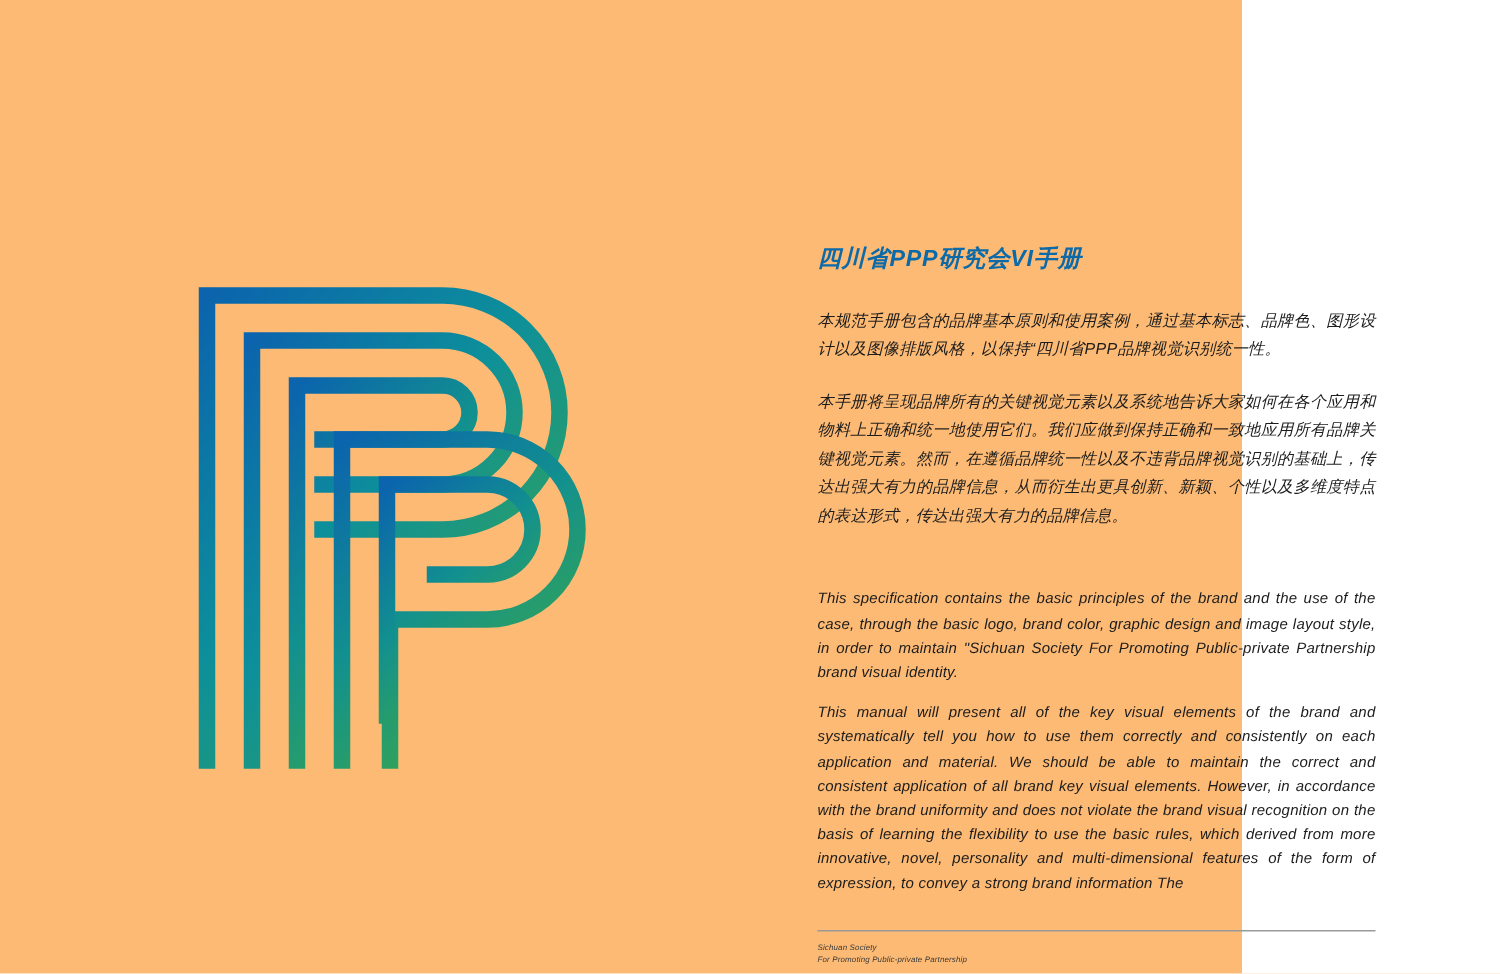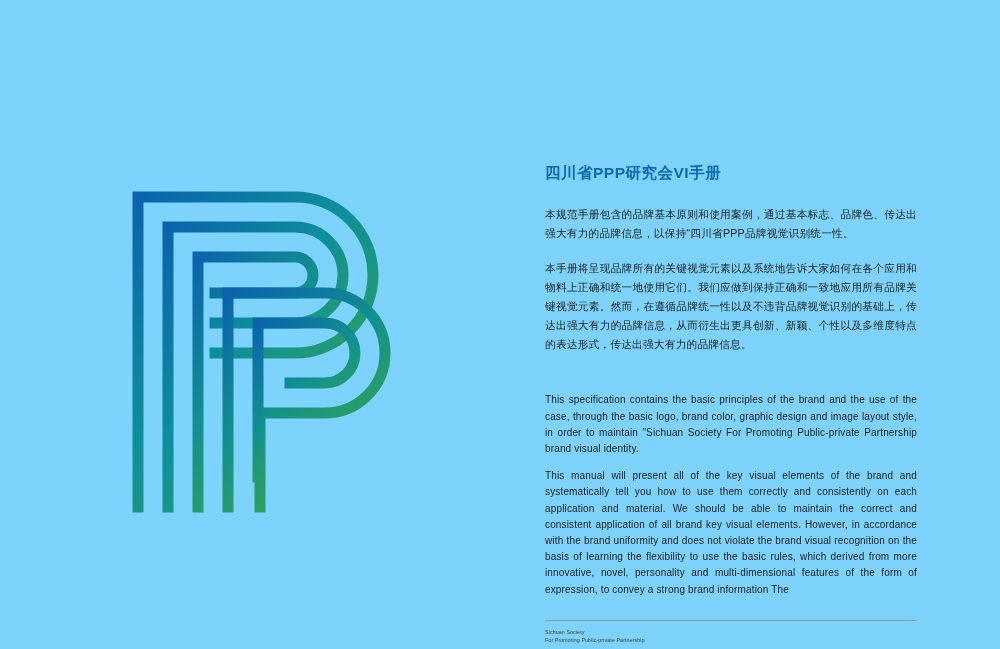--- a/index.html
+++ b/index.html
@@ -9,23 +9,24 @@
   }
   body {
     width: 1000px;
     height: 649px;
     overflow: hidden;
     font-family: "Liberation Sans", sans-serif;
     color: #231f20;
   }
   .page {
     position: relative;
-    width: 1000px;
+    width: 828px;
     height: 649px;
-    background: #7dd3fc;
+    background: #fdba74;
+    font-style: italic;
   }
 
   
   .logo-wrap {
     position: absolute;
     left: 120px;
     top: 175px;
     width: 300px;
     height: 340px;
   }
@@ -119,21 +120,21 @@
 
         <path d="M 108 332 L 108 118 L 205 118 A 60 60 0 0 1 205 238 L 140 238 L 140 332"></path>
         <path d="M 138 302 L 138 148 L 205 148 A 30 30 0 0 1 205 208 L 170 208"></path>
       </g>
     </svg>
   </div>
 
   <div class="content">
     <h1 class="doc-title">四川省PPP研究会VI手册</h1>
 
-    <p class="p-cn">本规范手册包含的品牌基本原则和使用案例，通过基本标志、品牌色、传达出强大有力的品牌信息，以保持“四川省PPP品牌视觉识别统一性。</p>
+    <p class="p-cn">本规范手册包含的品牌基本原则和使用案例，通过基本标志、品牌色、图形设计以及图像排版风格，以保持“四川省PPP品牌视觉识别统一性。</p>
     <p class="p-cn">本手册将呈现品牌所有的关键视觉元素以及系统地告诉大家如何在各个应用和物料上正确和统一地使用它们。我们应做到保持正确和一致地应用所有品牌关键视觉元素。然而，在遵循品牌统一性以及不违背品牌视觉识别的基础上，传达出强大有力的品牌信息，从而衍生出更具创新、新颖、个性以及多维度特点的表达形式，传达出强大有力的品牌信息。</p>
 
     <div class="spacer-rule"></div>
 
     <p class="p-en">This specification contains the basic principles of the brand and the use of the case, through the basic logo, brand color, graphic design and image layout style, in order to maintain "Sichuan Society For Promoting Public-private Partnership brand visual identity.</p>
     <p class="p-en">This manual will present all of the key visual elements of the brand and systematically tell you how to use them correctly and consistently on each application and material. We should be able to maintain the correct and consistent application of all brand key visual elements. However, in accordance with the brand uniformity and does not violate the brand visual recognition on the basis of learning the flexibility to use the basic rules, which derived from more innovative, novel, personality and multi-dimensional features of the form of expression, to convey a strong brand information The</p>
 
     <div class="footer-rule"></div>
     <div class="footer">
       <div>Sichuan Society</div>

